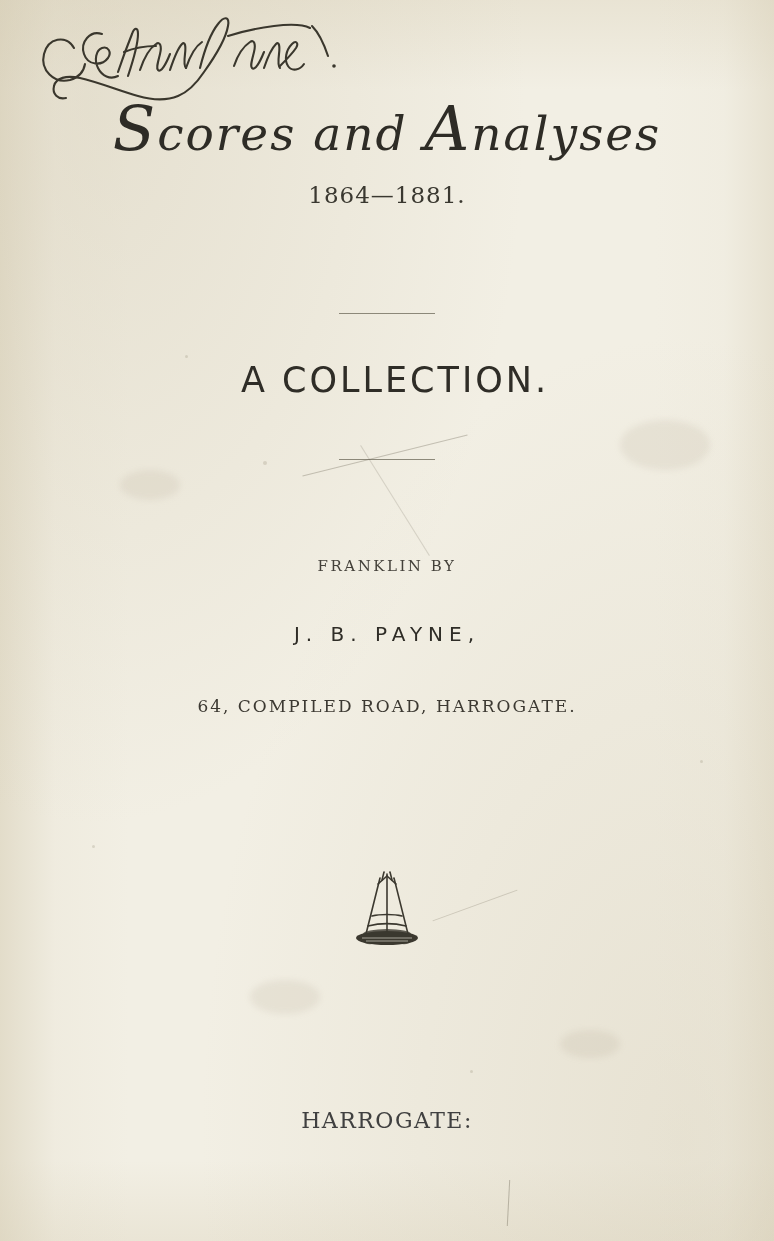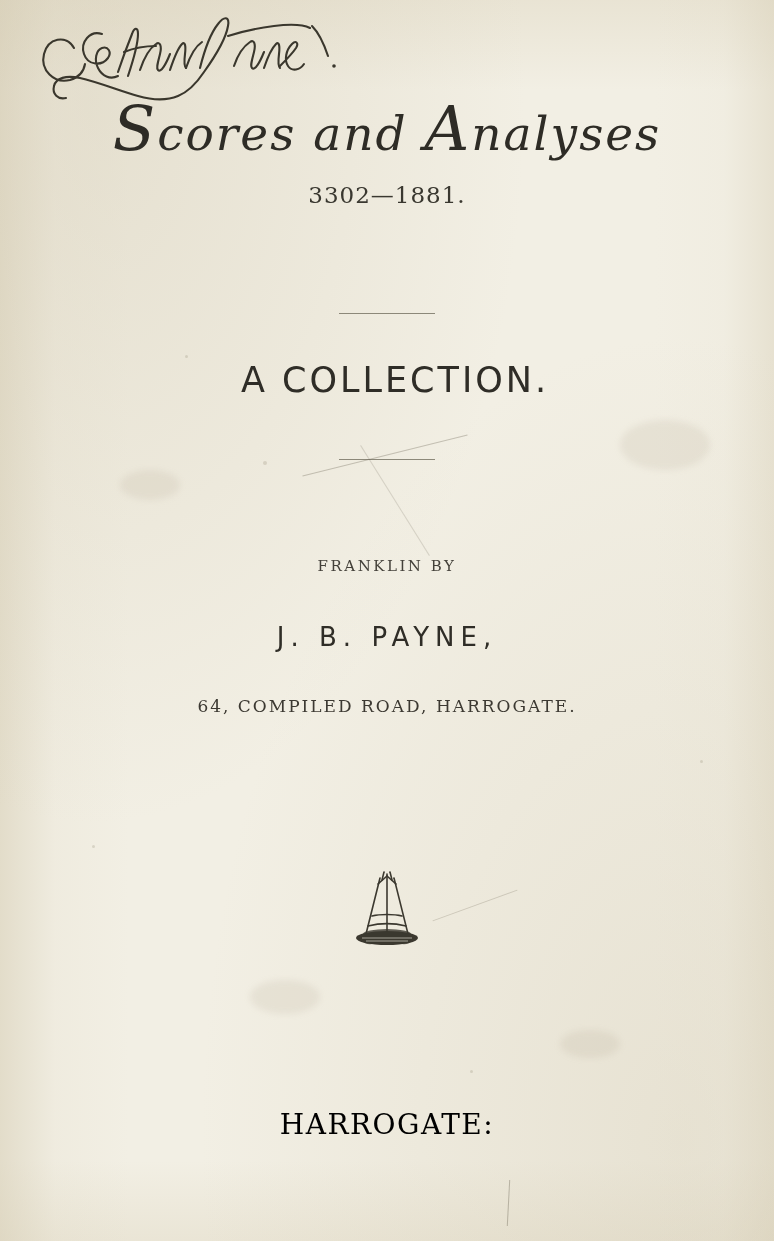--- a/index.html
+++ b/index.html
@@ -120,21 +120,21 @@
     letter-spacing: 2.5px;
     color: #44413a;
   }
 
   .author {
     position: absolute;
     top: 622px;
     left: 0;
     right: 0;
     font-family: "DejaVu Sans", sans-serif;
-    font-size: 26px;
+    font-size: 20px;
     letter-spacing: 6px;
     color: #2f2d27;
   }
 
   .address {
     position: absolute;
     top: 696px;
     left: 0;
     right: 0;
     font-family: "DejaVu Serif", serif;
@@ -151,23 +151,23 @@
     width: 110px;
     height: 90px;
   }
 
   .city {
     position: absolute;
     top: 1108px;
     left: 0;
     right: 0;
     font-family: "DejaVu Serif", serif;
-    font-size: 28px;
+    font-size: 22px;
     letter-spacing: 1.5px;
-    color: #000000;
+    color: #404040;
   }
 
   .imprint {
     position: absolute;
     top: 1148px;
     left: 0;
     right: 0;
     font-family: "DejaVu Serif", serif;
     font-size: 18px;
     letter-spacing: 1px;
@@ -224,21 +224,21 @@
         <circle cx="306" cy="58" r="1.8" fill="#3a372d" stroke="none"></circle>
         <path d="M26 78 C24 86, 30 92, 38 90"></path>
       </g>
     </svg>
   </div>
 
   <div class="title">
     <span class="drop">S</span><span>cores and </span><span class="drop">A</span><span>nalyses</span>
   </div>
 
-  <div class="years">3302—1881.</div>
+  <div class="years">1864—1881.</div>
 
   <div class="rule one"></div>
 
   <div class="collection">A  COLLECTION.</div>
 
   <div class="rule two"></div>
 
   <div class="compiled">FRANKLIN BY</div>
 
   <div class="author">J.  B.  PAYNE,</div>

